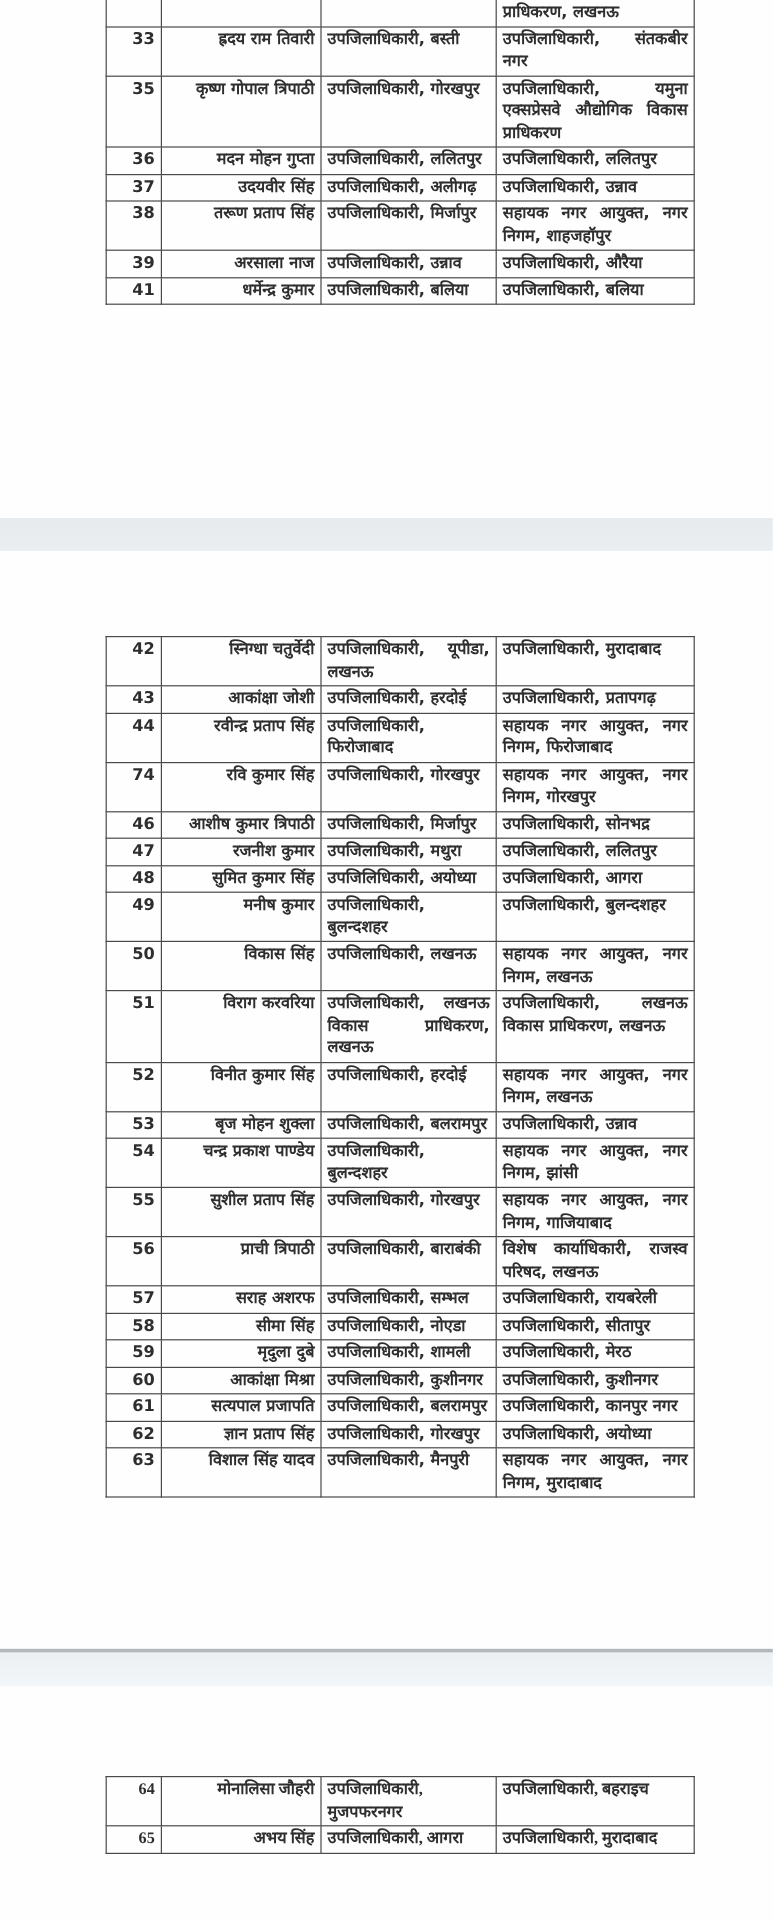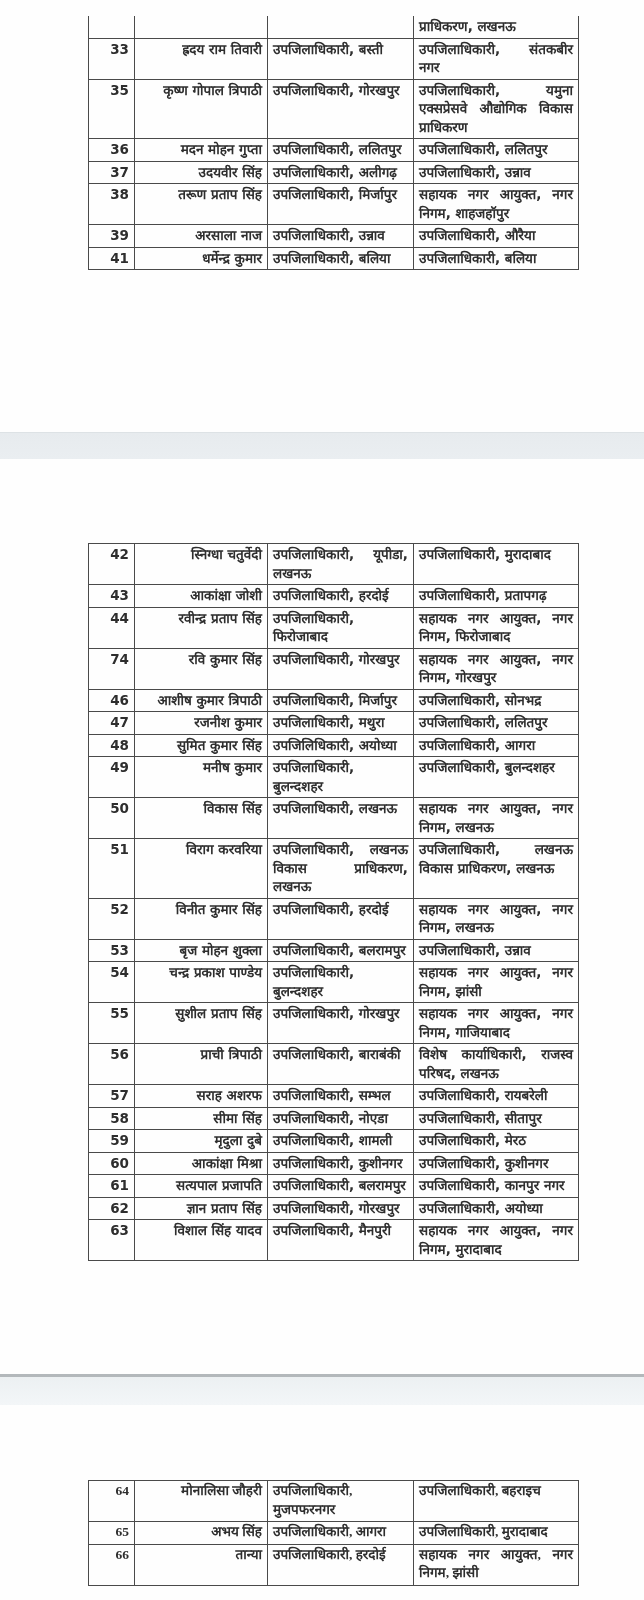--- a/index.html
+++ b/index.html
@@ -30,23 +30,23 @@
     line-height: 18.5px;
     font-weight: 600;
     color: #2e2e2e;
     overflow: hidden;
     word-break: break-word;
   }
   .c-sn   { text-align: right; }
   .c-name { text-align: right; }
   .c-post { text-align: justify; }
   
-  #page1 { top: 0; margin-top: 16px; }
+  #page1 { top: 0; }
   #page1 tr:first-child td { border-top: none; }
-  #page2 { top: 543px; }
+  #page2 { top: 530px; }
   #page3 { top: 1480px; font-family: Liberation Serif, serif; }
   .sep {
     position: absolute;
     left: 0;
     width: 644px;
   }
   #sep1 {
     top: 432px;
     height: 26px;
     background: linear-gradient(#e7ebee, #eaeef1);
@@ -281,20 +281,14 @@
     <td class="c-name">मोनालिसा जौहरी</td>
     <td class="c-post">उपजिलाधिकारी, मुजपफरनगर</td>
     <td class="c-post">उपजिलाधिकारी, बहराइच</td>
   </tr>
       <tr>
     <td class="c-sn">65</td>
     <td class="c-name">अभय सिंह</td>
     <td class="c-post">उपजिलाधिकारी, आगरा</td>
     <td class="c-post">उपजिलाधिकारी, मुरादाबाद</td>
   </tr>
-      <tr>
-    <td class="c-sn">66</td>
-    <td class="c-name">तान्या</td>
-    <td class="c-post">उपजिलाधिकारी, हरदोई</td>
-    <td class="c-post">सहायक नगर आयुक्त, नगर निगम, झांसी</td>
-  </tr>
     </tbody>
 </table>
 
 </body></html>

